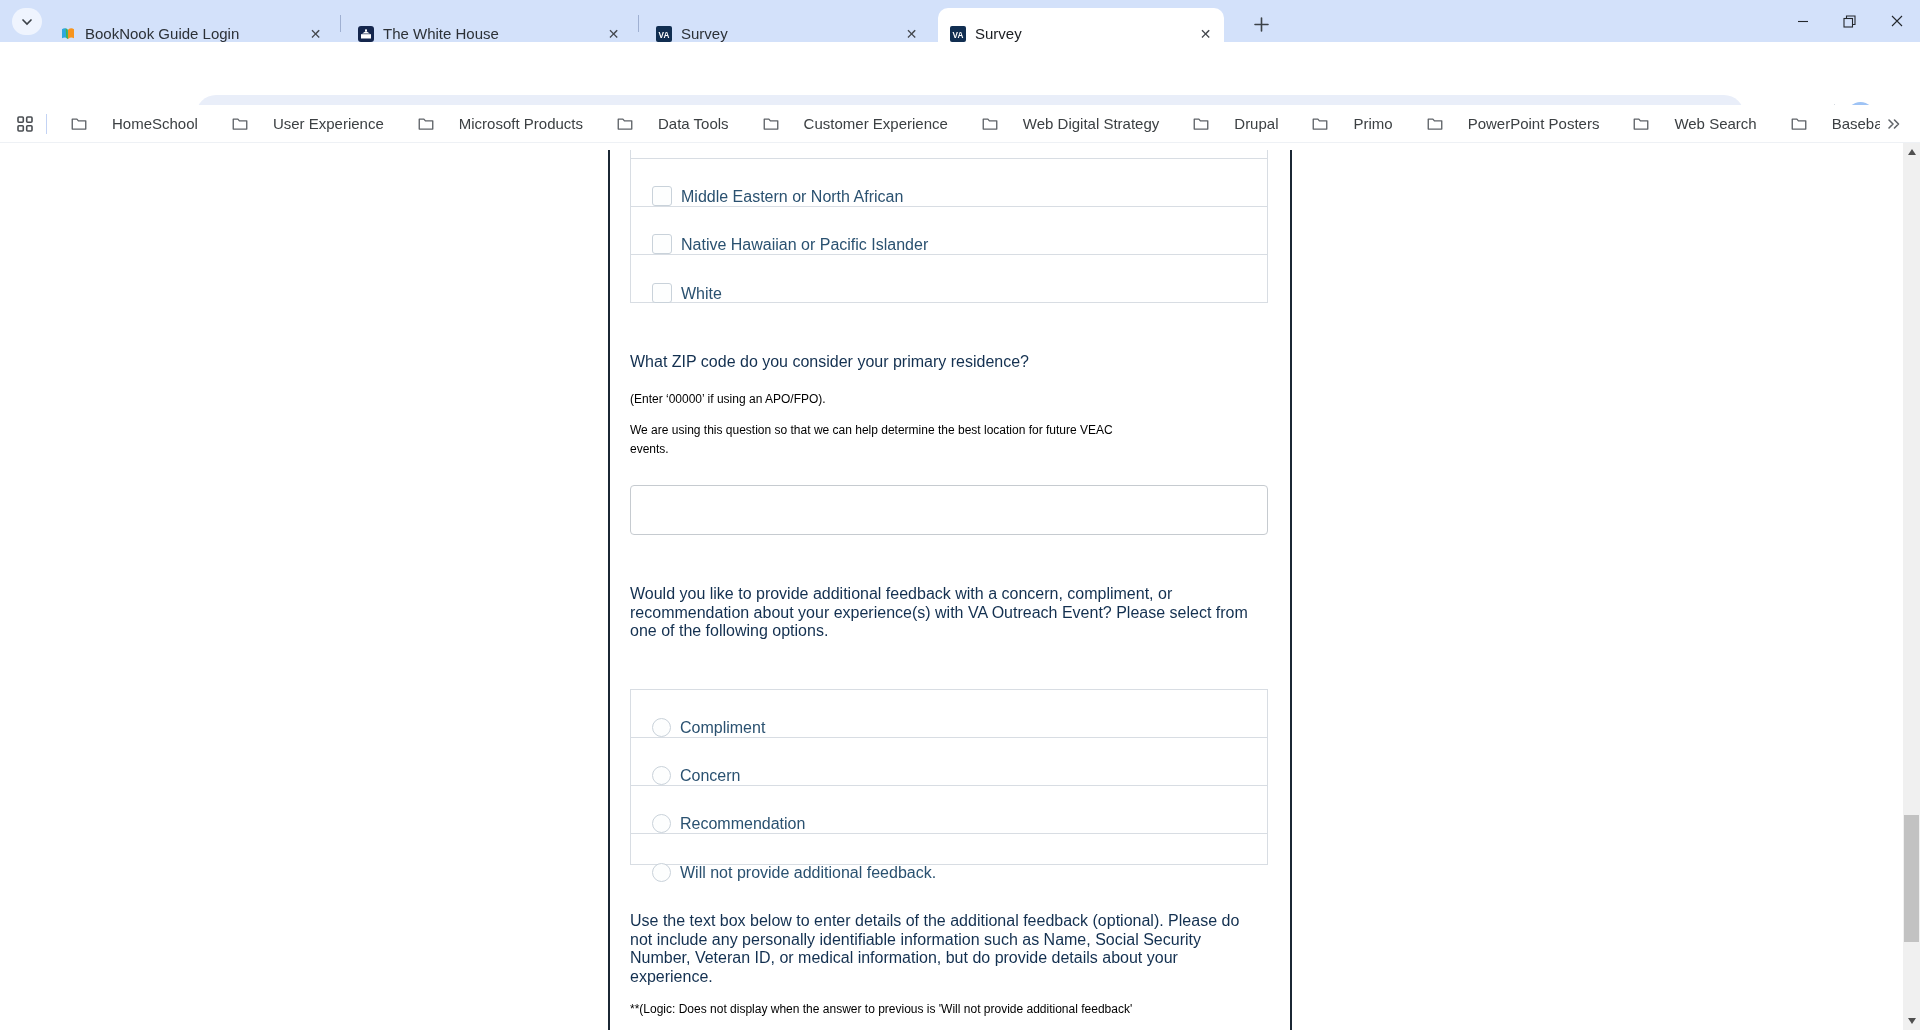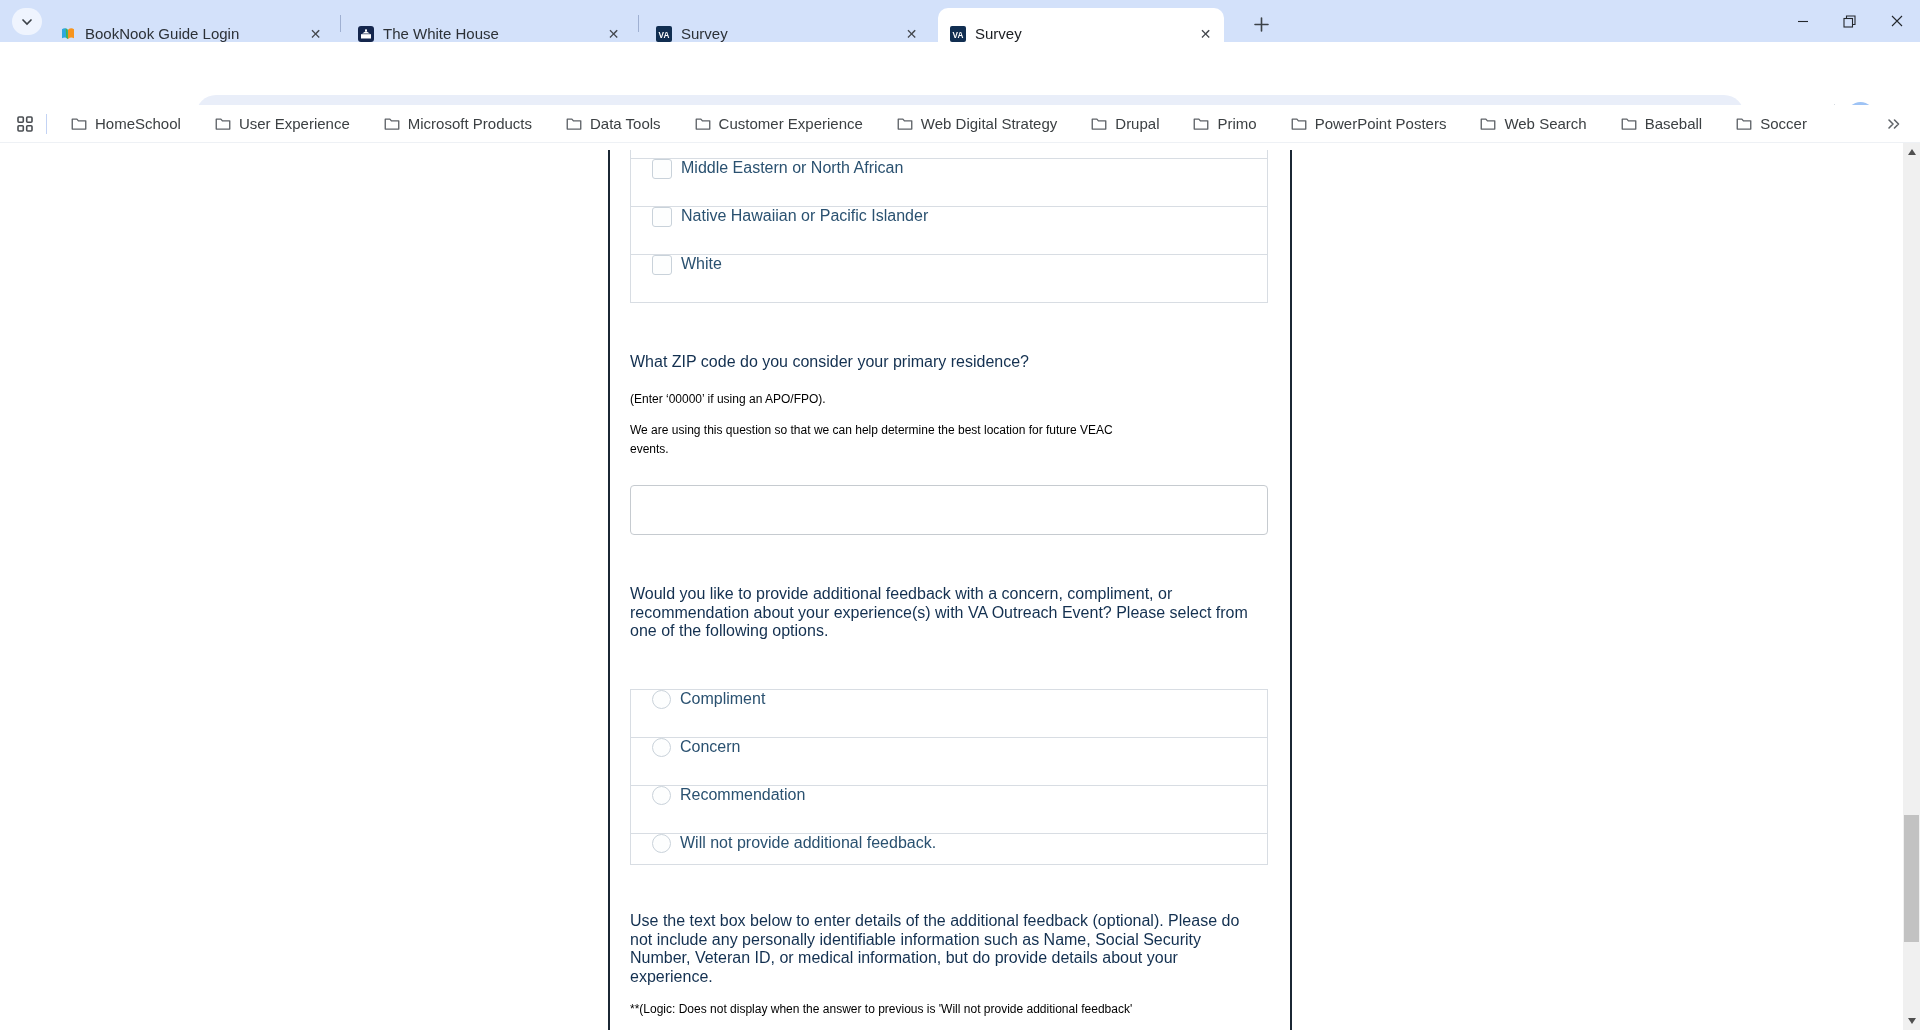--- a/index.html
+++ b/index.html
@@ -39,36 +39,36 @@
     display:flex;align-items:center;justify-content:center}
   .avatar .disc{width:19px;height:19px;border-radius:50%;background:#1c2a3c;display:flex;align-items:center;justify-content:center}
   .avatar .dot{width:7px;height:7px;border-radius:50%;background:#e5484d}
 
   
   .bookmarksbar{position:absolute;left:0;top:105px;width:100%;height:38px;background:#fff;
     display:flex;align-items:center;padding-left:16px;border-bottom:1px solid #eef1f5}
   .bm-divider{width:1px;height:20px;background:#c3d3f4;margin:0 14px 0 12px}
   .bm-list{display:flex;align-items:center;flex:1;overflow:hidden}
   .bm-item{display:flex;align-items:center;padding:5px 9px;margin-right:15px;border-radius:7px;cursor:pointer;white-space:nowrap}
-  .bm-label{font-size:15px;color:#3c4043;margin-left:7px}
+  .bm-label{font-size:15px;color:#3c4043;margin-left:24px}
   .bm-overflow{margin:0 18px 0 6px;cursor:pointer;display:flex;align-items:center}
 
   
   .content{position:absolute;left:0;top:143px;width:100%;height:887px;background:#fff;overflow:hidden}
   .vline{position:absolute;top:7px;bottom:0;width:2px;background:#1b2734}
   .vline.l{left:608px}
   .vline.r{left:1290px}
   .survey-text{color:#000000;font-size:12px;line-height:18.5px}
   .survey-bold{color:#133050;font-size:16px;font-weight:normal;line-height:18.5px;white-space:pre-line}
   .pos{position:absolute;left:630px;width:658px}
 
   .option-box{position:absolute;left:630px;width:638px;border:1px solid #d8dde3;background:#fff}
   .cb-box{top:7px;height:153px;border-top:none}
   .cb-sliver{height:9px;border-bottom:1px solid #d8dde3}
-  .opt-row{height:48px;display:flex;align-items:flex-start;padding-left:21px}
+  .opt-row{height:48px;display:flex;align-items:flex-end;padding-left:21px}
   .opt-row:not(:last-child){border-bottom:1px solid #d8dde3}
   .checkbox{width:20px;height:20px;border:1px solid #c9d2da;border-radius:3px;background:#fdfefe;margin-right:9px;cursor:pointer;flex:0 0 auto}
   .radiobtn{width:19px;height:19px;border:1px solid #c9d2da;border-radius:50%;background:#fdfefe;margin-right:9px;cursor:pointer;flex:0 0 auto}
   .opt-label{color:#2a5170;font-size:16px;cursor:pointer}
   .rd-box{top:546px;height:176px}
 
   .zip-input{position:absolute;left:630px;top:342px;width:638px;height:50px;border:1px solid #c6cbd0;border-radius:4px;
     background:#fff;font-size:16px;color:#2a5170;padding:0 12px;outline:none}
 
   

